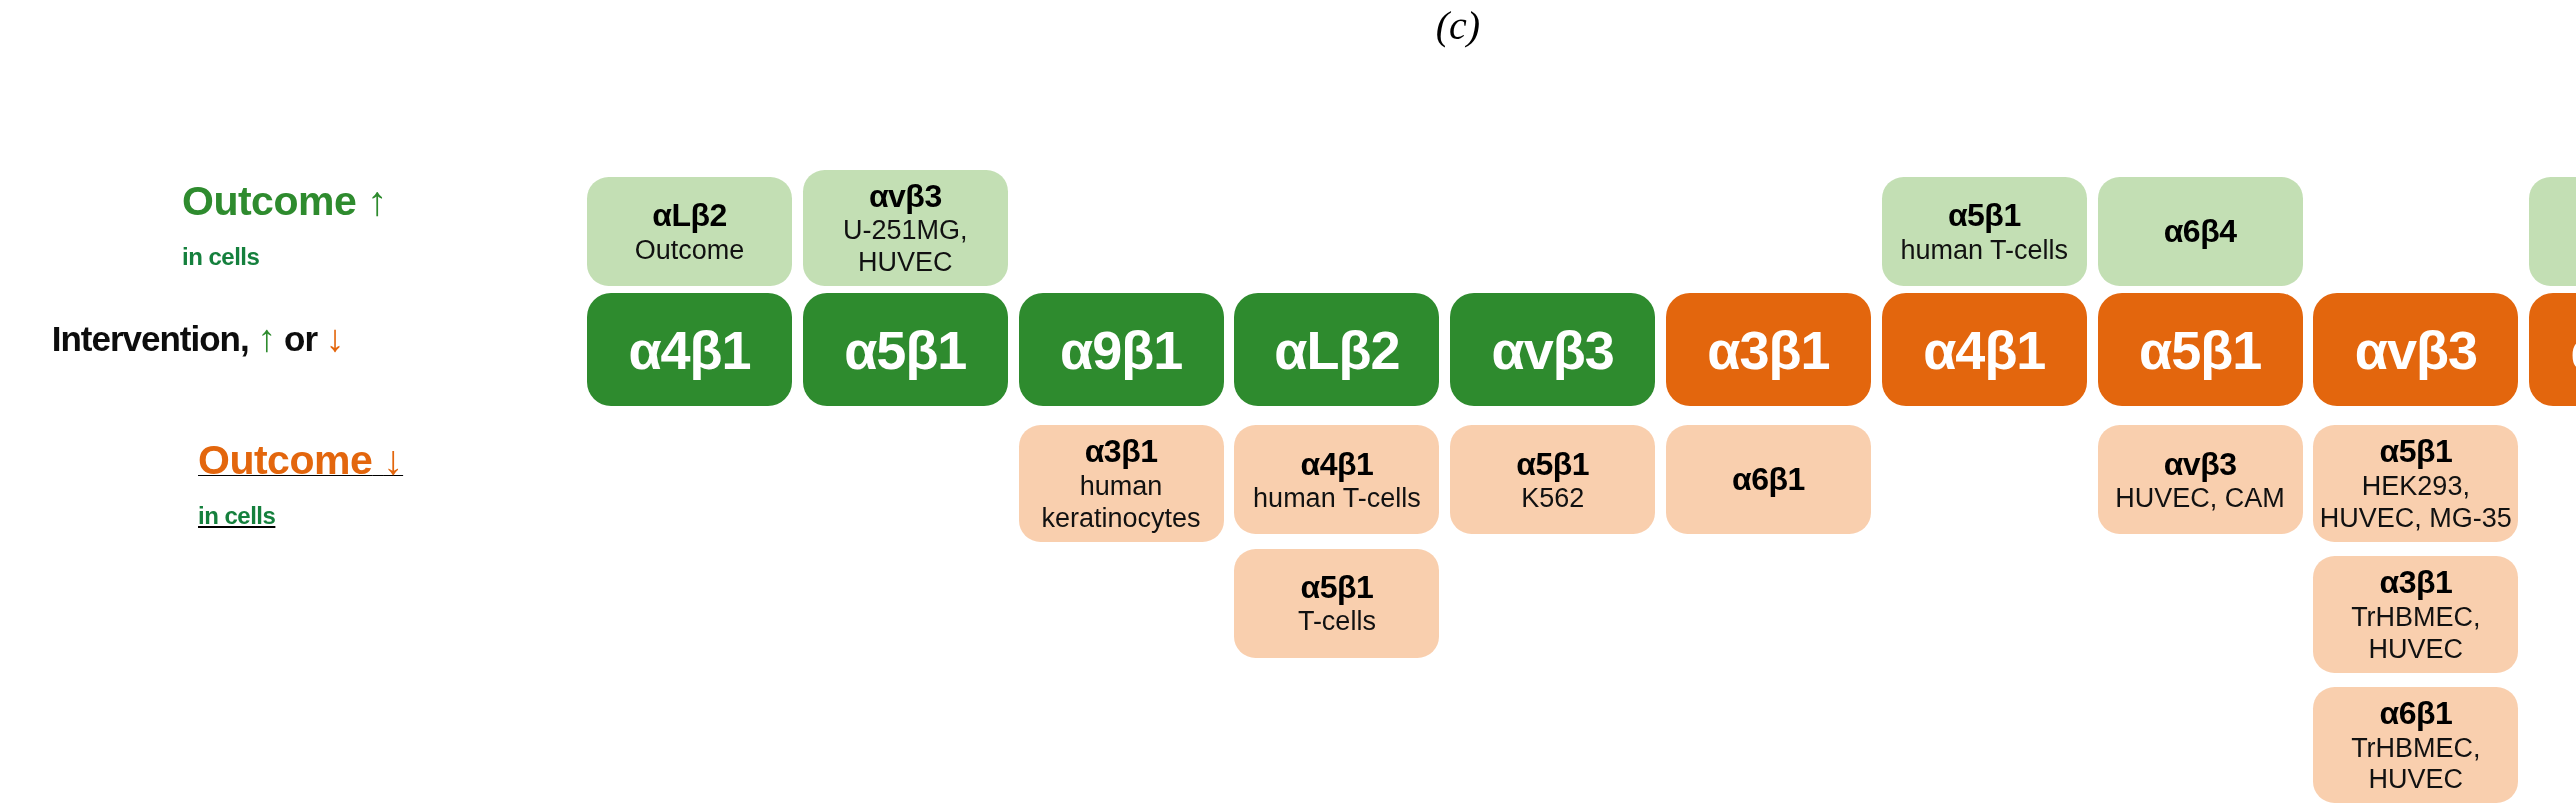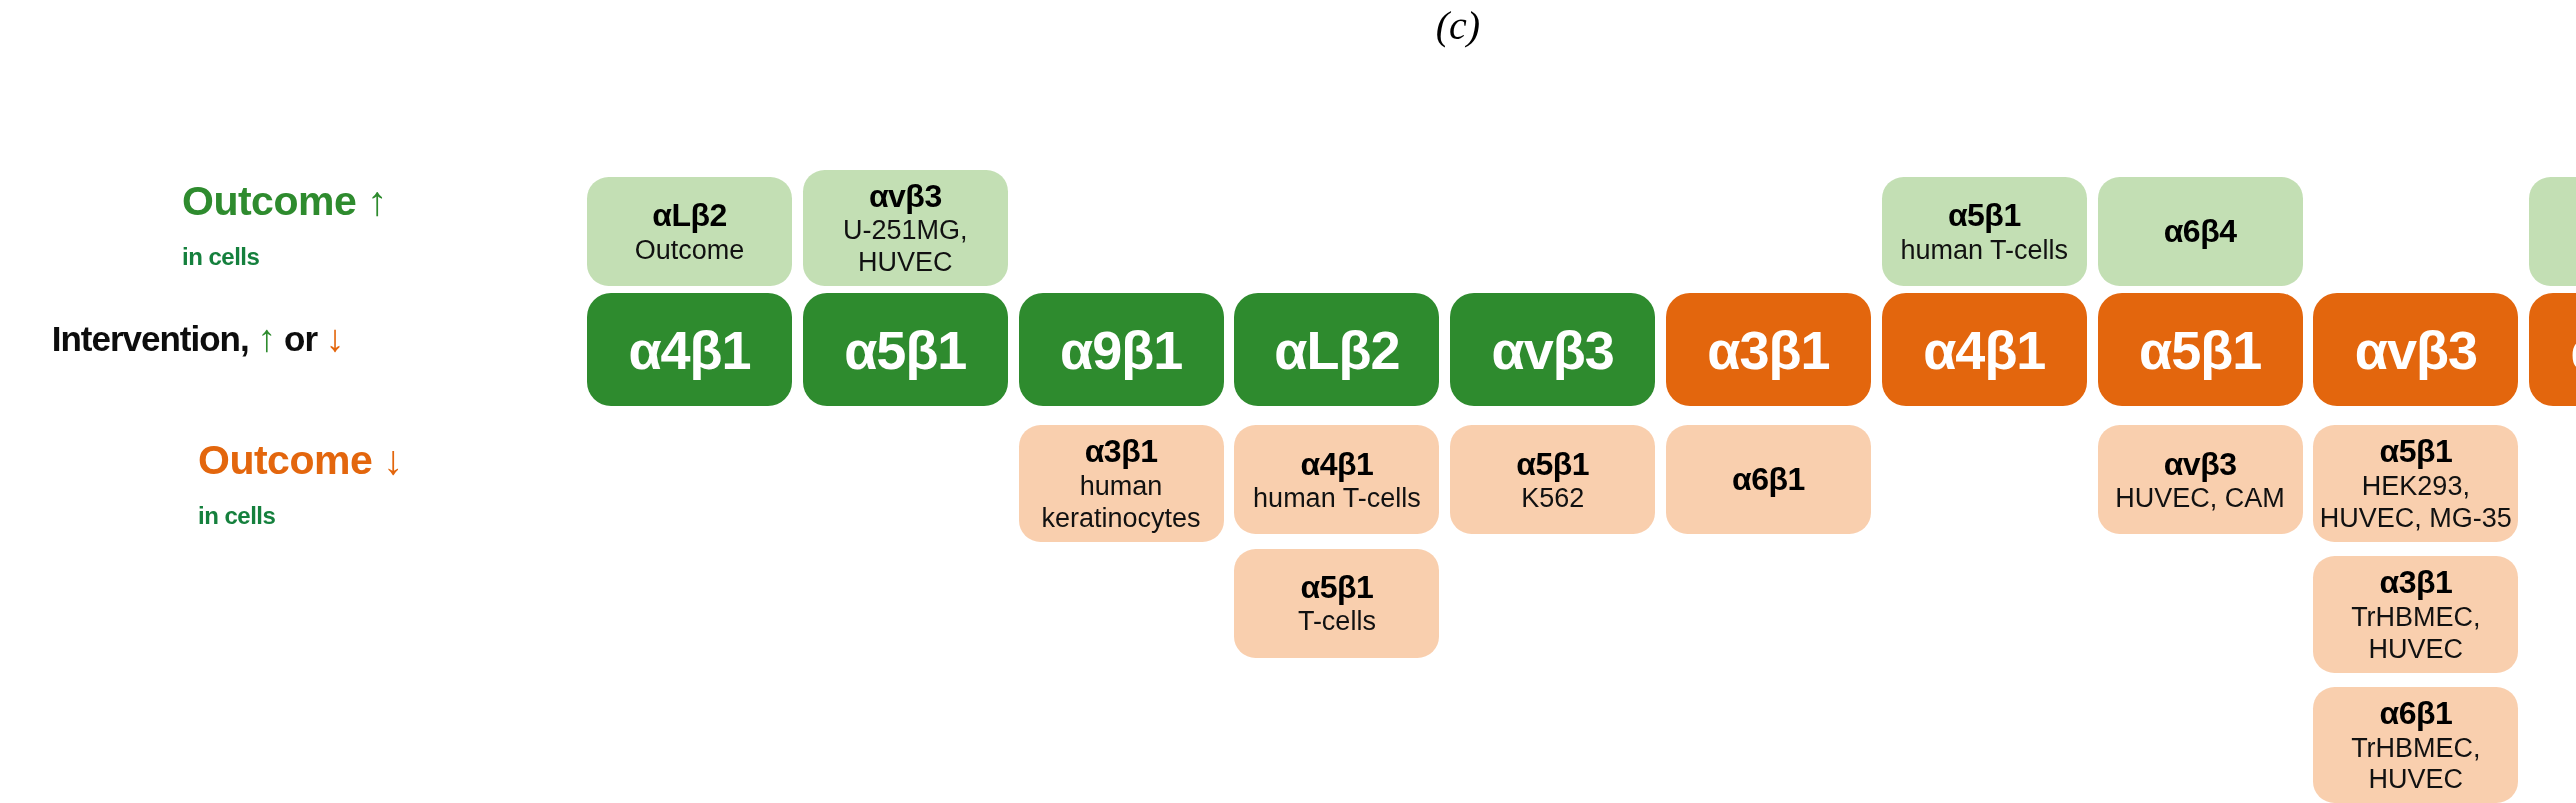--- a/index.html
+++ b/index.html
@@ -18,21 +18,21 @@
     font-family:"Liberation Serif","DejaVu Serif",serif;
     font-style:italic;
     font-size:40px;line-height:1.1;color:#000;
   }
   
   .rowlbl{position:absolute;line-height:1;}
   .rowlbl .big{font-size:41px;font-weight:bold;letter-spacing:-0.5px;}
   .rowlbl .sub{display:block;font-size:24px;font-weight:bold;color:#15803d;margin-top:23px;letter-spacing:-0.5px;}
   .lbl-outcome-up{left:182px;top:181px;}
   .lbl-outcome-up .big{color:var(--green-dark);}
-  .lbl-outcome-down{left:198px;top:440px;}
+  .lbl-outcome-down{left:198px;top:440px;text-decoration:underline;}
   .lbl-outcome-down .big{color:var(--orange-dark);}
   .lbl-intervention{left:7.7px;top:320px;font-size:35px;font-weight:bold;letter-spacing:-1px;color:#0d0d0d;margin-left:44px;}
   .arrow-up{color:var(--green-dark);}
   .arrow-down{color:var(--orange-dark);}
   .lbl-intervention .arrow-up,.lbl-intervention .arrow-down{font-size:1.08em;}
   
   .grid{
     position:absolute;left:587px;top:149px;
     display:grid;
     grid-template-columns:repeat(11,205px);

